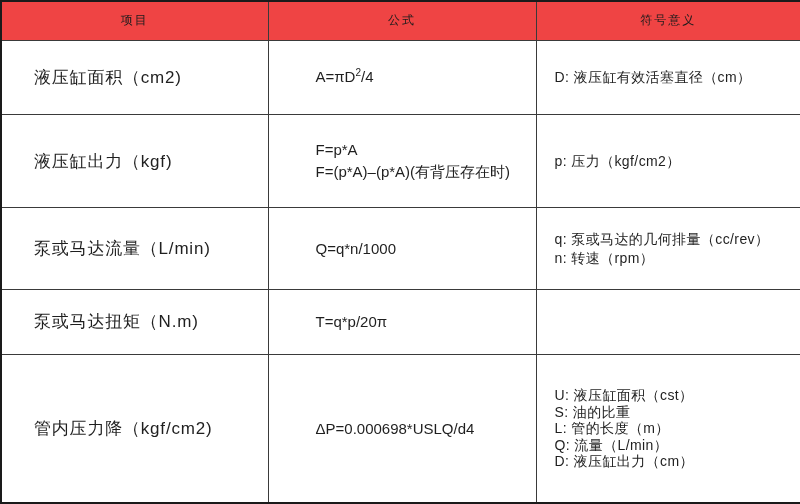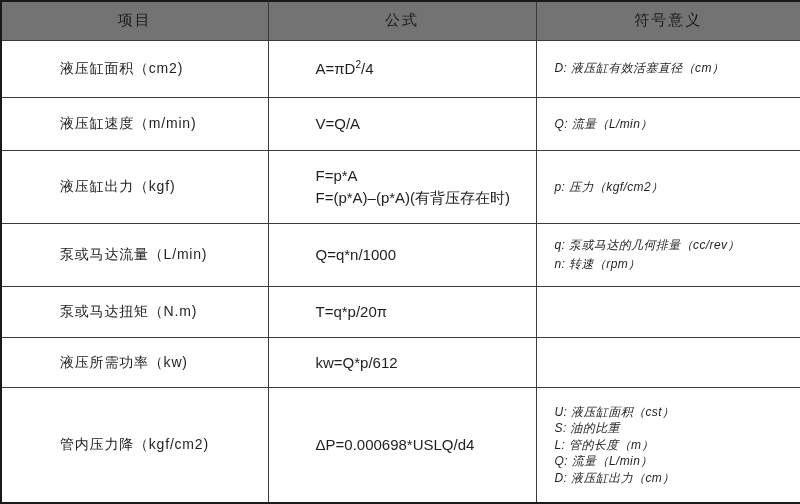--- a/index.html
+++ b/index.html
@@ -18,42 +18,41 @@
     }
     col.c1 { width: 267px; }
     col.c2 { width: 268px; }
     col.c3 { width: 265px; }
     th, td {
       border: 1px solid #3a3a3a;
       vertical-align: middle;
       overflow: hidden;
     }
     th {
-      background: #737373;
-      font-size: 15px;
+      background: #ef4444;
+      font-size: 12px;
       font-weight: normal;
       letter-spacing: 2px;
       text-align: center;
       color: #1c1c1c;
     }
     td.item-cell {
-      padding-left: 58px;
-      font-size: 14px;
+      padding-left: 32px;
+      font-size: 17px;
       letter-spacing: 0.8px;
     }
     td.formula-cell {
       padding-left: 47px;
       font-size: 15px;
       margin-left: 38px;
     }
     td.symbol-cell {
       padding-left: 18px;
-      font-size: 12px;
+      font-size: 14px;
       letter-spacing: 0.4px;
-      font-style: italic;
     }
     .f-line { line-height: 22px; }
     .s-line { line-height: 19px; }
     .s-line.tight { line-height: 16.5px; }
     sup.f-sup {
       font-size: 10px;
       vertical-align: super;
       line-height: 0;
     }
   </style>
@@ -76,29 +75,20 @@
   <tbody>
     <tr style="height:42px">
       <td class="item-cell">液压缸面积（cm2)</td>
       <td class="formula-cell">
         <div class="f-line"><span>A=πD</span><sup class="f-sup">2</sup><span>/4</span></div>
       </td>
       <td class="symbol-cell">
         <div class="s-line">D:  液压缸有效活塞直径（cm）</div>
       </td>
     </tr>
-    <tr style="height:39px">
-      <td class="item-cell">液压缸速度（m/min)</td>
-      <td class="formula-cell">
-        <div class="f-line">V=Q/A</div>
-      </td>
-      <td class="symbol-cell">
-        <div class="s-line">Q:  流量（L/min）</div>
-      </td>
-    </tr>
     <tr style="height:53px">
       <td class="item-cell">液压缸出力（kgf)</td>
       <td class="formula-cell">
         <div class="f-line">F=p*A</div>
         <div class="f-line">F=(p*A)–(p*A)(有背压存在时)</div>
       </td>
       <td class="symbol-cell">
         <div class="s-line">p:  压力（kgf/cm2）</div>
       </td>
     </tr>
@@ -112,27 +102,20 @@
         <div class="s-line">n:  转速（rpm）</div>
       </td>
     </tr>
     <tr style="height:37px">
       <td class="item-cell">泵或马达扭矩（N.m)</td>
       <td class="formula-cell">
         <div class="f-line">T=q*p/20π</div>
       </td>
       <td class="symbol-cell"></td>
     </tr>
-    <tr style="height:37px">
-      <td class="item-cell">液压所需功率（kw)</td>
-      <td class="formula-cell">
-        <div class="f-line">kw=Q*p/612</div>
-      </td>
-      <td class="symbol-cell"></td>
-    </tr>
     <tr style="height:81px">
       <td class="item-cell">管内压力降（kgf/cm2)</td>
       <td class="formula-cell">
         <div class="f-line">ΔP=0.000698*USLQ/d4</div>
       </td>
       <td class="symbol-cell">
         <div class="s-line tight">U:  液压缸面积（cst）</div>
         <div class="s-line tight">S:  油的比重</div>
         <div class="s-line tight">L:  管的长度（m）</div>
         <div class="s-line tight">Q:  流量（L/min）</div>

